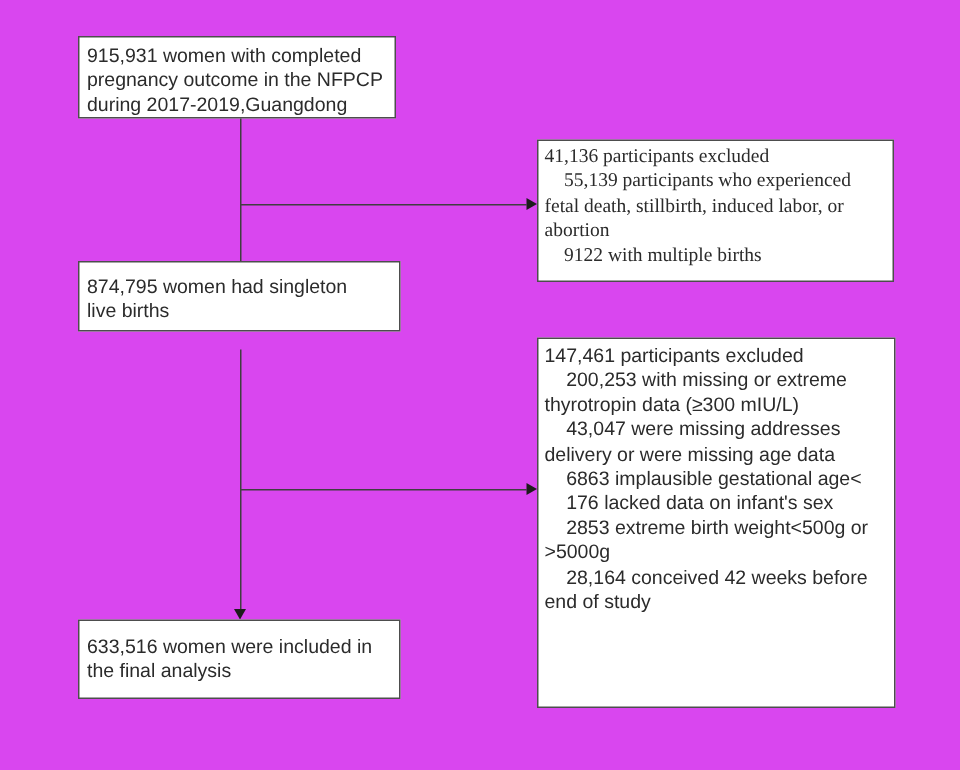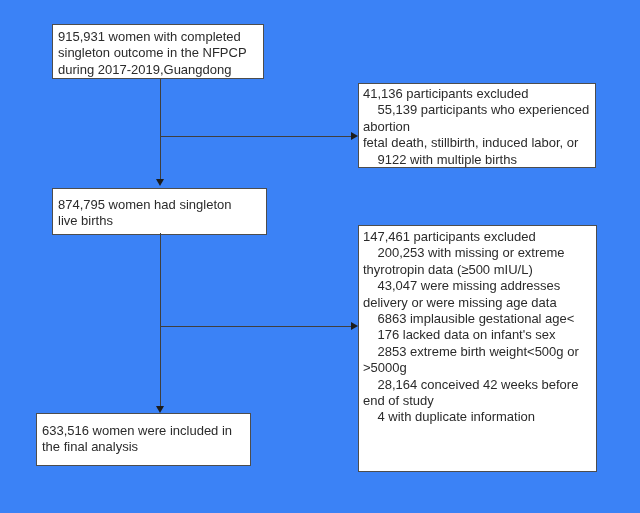--- a/index.html
+++ b/index.html
@@ -4,41 +4,41 @@
 <style>
   html, body {
     margin: 0;
     padding: 0;
     background: #ffffff;
   }
   .canvas {
     position: relative;
     width: 640px;
     height: 513px;
-    background: #3b82f6;
+    background: #d946ef;
     font-family: "Liberation Sans", sans-serif;
     overflow: hidden;
   }
   .box {
     position: absolute;
     box-sizing: border-box;
     border: 1px solid #4d4d4d;
     background: #ffffff;
     color: #2b2b2b;
     font-size: 13px;
     line-height: 16.4px;
   }
   .tline {
     white-space: pre-wrap;
   }
   #box-source   { left: 52px;  top: 24px;  width: 212px; height: 55px;  padding: 4px 4px 2px 5px; }
-  #box-excl1    { left: 358px; top: 83px;  width: 238px; height: 85px;  padding: 2px 2px 2px 4px; }
-  #box-singleton{ left: 52px;  top: 188px; width: 215px; height: 47px;  padding: 8px 4px 2px 5px; }
+  #box-excl1    { left: 358px; top: 93px;  width: 238px; height: 95px;  padding: 2px 2px 2px 4px; font-family: Liberation Serif, serif; }
+  #box-singleton{ left: 52px;  top: 174px; width: 215px; height: 47px;  padding: 8px 4px 2px 5px; }
   #box-excl2    { left: 358px; top: 225px; width: 239px; height: 247px; padding: 3px 2px 2px 4px; }
-  #box-final    { left: 36px;  top: 413px; width: 215px; height: 53px;  padding: 9px 4px 2px 5px; }
+  #box-final    { left: 52px;  top: 413px; width: 215px; height: 53px;  padding: 9px 4px 2px 5px; }
 
   .vline {
     position: absolute;
     width: 1px;
     background: #3f3f3f;
   }
   .hline {
     position: absolute;
     height: 1px;
     background: #3f3f3f;
@@ -68,62 +68,61 @@
   #hline2 { left: 160px; top: 326px; width: 191px; }
   #arrow4 { left: 351px; top: 322px; }
 </style>
 </head>
 <body>
 
 <div class="canvas">
 
   <div class="box" id="box-source">
       <div class="tline">915,931 women with completed</div>
-      <div class="tline">singleton outcome in the NFPCP</div>
+      <div class="tline">pregnancy outcome in the NFPCP</div>
       <div class="tline">during 2017-2019,Guangdong</div>
     </div>
 
   <div class="vline" id="vline1"></div>
   <div class="arrow-down" id="arrow1"></div>
 
   <div class="hline" id="hline1"></div>
   <div class="arrow-right" id="arrow2"></div>
 
   <div class="box" id="box-excl1">
       <div class="tline">41,136 participants excluded</div>
       <div class="tline">    55,139 participants who experienced</div>
+      <div class="tline">fetal death, stillbirth, induced labor, or</div>
       <div class="tline">abortion</div>
-      <div class="tline">fetal death, stillbirth, induced labor, or</div>
       <div class="tline">    9122 with multiple births</div>
     </div>
 
   <div class="box" id="box-singleton">
       <div class="tline">874,795 women had singleton</div>
       <div class="tline">live births</div>
     </div>
 
   <div class="vline" id="vline2"></div>
   <div class="arrow-down" id="arrow3"></div>
 
   <div class="hline" id="hline2"></div>
   <div class="arrow-right" id="arrow4"></div>
 
   <div class="box" id="box-excl2">
       <div class="tline">147,461 participants excluded</div>
       <div class="tline">    200,253 with missing or extreme</div>
-      <div class="tline">thyrotropin data (≥500 mIU/L)</div>
+      <div class="tline">thyrotropin data (≥300 mIU/L)</div>
       <div class="tline">    43,047 were missing addresses</div>
       <div class="tline">delivery or were missing age data</div>
       <div class="tline">    6863 implausible gestational age&lt;</div>
       <div class="tline">    176 lacked data on infant's sex</div>
       <div class="tline">    2853 extreme birth weight&lt;500g or</div>
       <div class="tline">&gt;5000g</div>
       <div class="tline">    28,164 conceived 42 weeks before</div>
       <div class="tline">end of study</div>
-      <div class="tline">    4 with duplicate information</div>
     </div>
 
   <div class="box" id="box-final">
       <div class="tline">633,516 women were included in</div>
       <div class="tline">the final analysis</div>
     </div>
 
 </div>
 
 </body></html>

